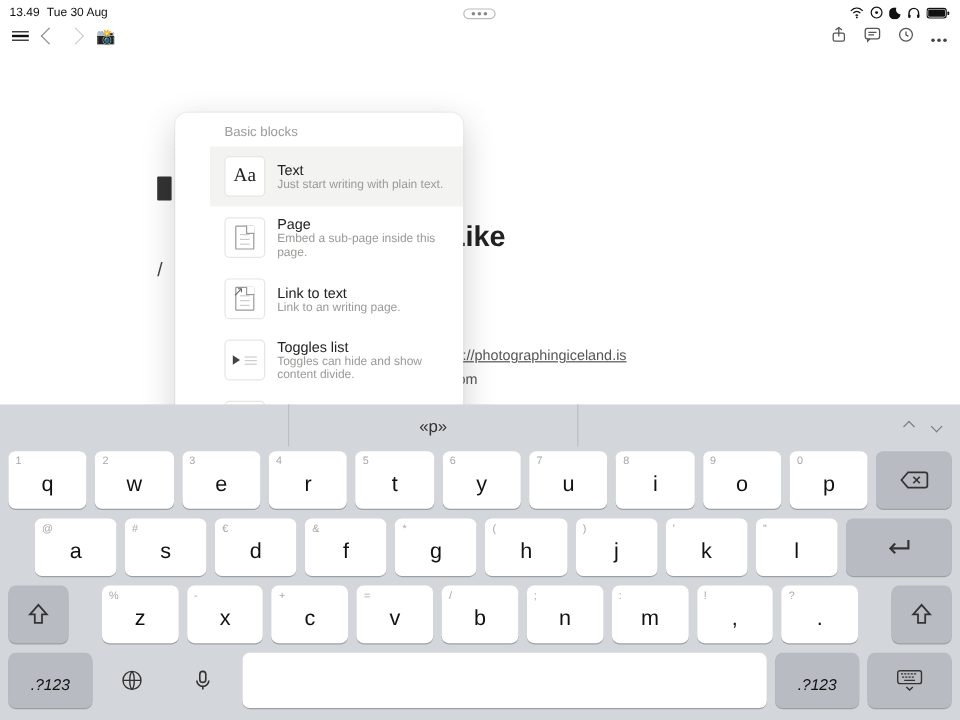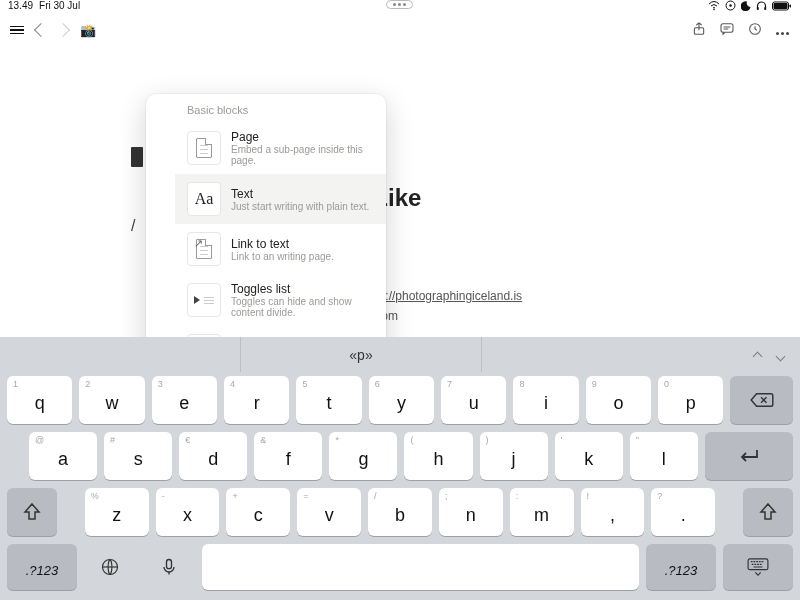--- a/index.html
+++ b/index.html
@@ -1,19 +1,19 @@
 <!DOCTYPE html>
 <html><head>
 <meta charset="utf-8">
 <style>
   * { box-sizing: border-box; margin: 0; padding: 0; -webkit-user-select: none; user-select: none; }
   html, body { width: 800px; height: 600px; overflow: hidden; font-family: -apple-system, Helvetica, Arial, sans-serif; background: #fff; color: #222; }
 
   
-  .status-bar { height: 16px; display:flex; align-items:flex-start; font-size:10px; color:#111; padding:0 8px; }
+  .status-bar { height: 16px; display:flex; align-items:flex-end; font-size:10px; color:#111; padding:0 8px; }
   .status-left { width:33%; display:flex; gap:6px; }
   .status-center { width:34%; display:flex; justify-content:center; }
   .status-right { width:33%; display:flex; justify-content:flex-end; gap:5px; align-items:center; }
   .pill-dots { display:flex; gap:2px; border:1px solid #bbb; border-radius:8px; padding:2px 6px; }
   .pill-dots span { width:3px; height:3px; background:#888; border-radius:50%; }
   .wifi, .moon, .head, .batt, .target { display:inline-flex; align-items:center; }
 
   
   .toolbar { height: 28px; display:flex; align-items:center; padding: 0 10px; gap:8px; font-size:13px; }
   .tb-left, .tb-right { display:flex; align-items:center; gap:12px; }
@@ -94,21 +94,21 @@
   .backspace-svg { width:26px;height:18px; }
   .dismiss-svg { width:24px; height:18px; }
   .globe-svg, .mic-svg { width:20px; height:20px; color:#333; }
 </style>
 </head>
 <body>
 
 <div class="status-bar">
   <div class="status-left">
     <span>13.49</span>
-    <span>Fri 30 Jul</span>
+    <span>Tue 30 Aug</span>
   </div>
   <div class="status-center">
     <div class="pill-dots">
         <span></span>
         <span></span>
         <span></span>
       </div>
   </div>
   <div class="status-right">
     <span class="wifi">
@@ -181,37 +181,37 @@
 <div class="page">
   <div class="cover-sliver"></div>
   <div class="page-title">I Like</div>
   <div class="cursor-slash">/</div>
   <div class="url1">ttps://photographingiceland.is</div>
   <div class="url2">s.com</div>
 
   <div class="popover">
     <div class="pop-header">Basic blocks</div>
 
+    <div class="pop-item highlight">
+      <div class="pop-icon">
+          <span class="Aa">Aa</span>
+        </div>
+      <div class="pop-text">
+        <div class="t">Text</div>
+        <div class="d">Just start writing with plain text.</div>
+      </div>
+    </div>
+
     <div class="pop-item">
       <div class="pop-icon">
           <div class="page-ico"></div>
         </div>
       <div class="pop-text">
         <div class="t">Page</div>
         <div class="d">Embed a sub-page inside this page.</div>
-      </div>
-    </div>
-
-    <div class="pop-item highlight">
-      <div class="pop-icon">
-          <span class="Aa">Aa</span>
-        </div>
-      <div class="pop-text">
-        <div class="t">Text</div>
-        <div class="d">Just start writing with plain text.</div>
       </div>
     </div>
 
     <div class="pop-item">
       <div class="pop-icon link-ico">
           <div class="page-ico"></div>
           <div class="arrow">↗</div>
         </div>
       <div class="pop-text">
         <div class="t">Link to text</div>

